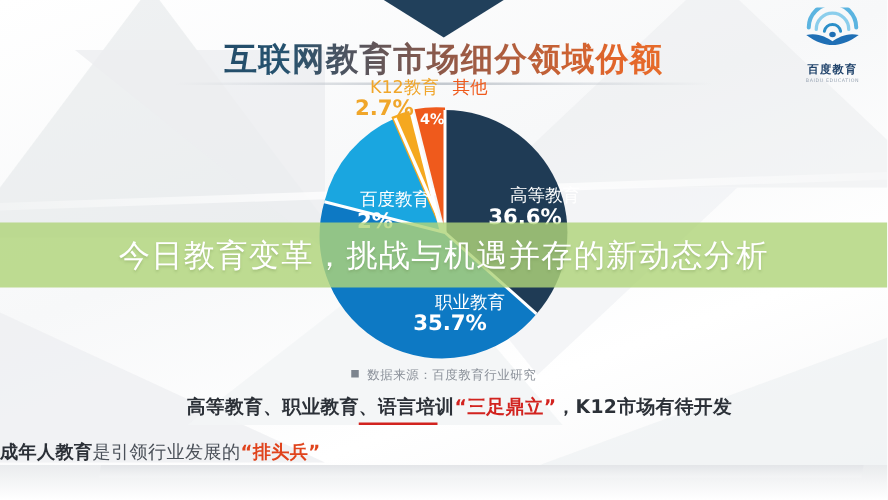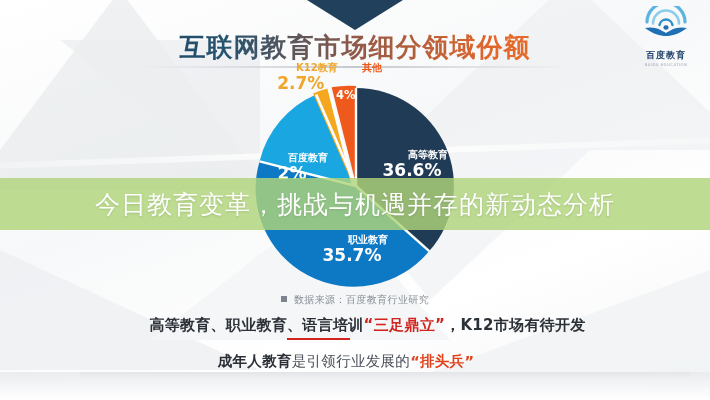--- a/index.html
+++ b/index.html
@@ -64,21 +64,21 @@
   .logo-en{font-size:4px;color:#9aa6b4;letter-spacing:.5px;transform:scale(.95);}
 
   
   .pie-wrap{position:absolute;left:252px;top:82px;width:208px;height:208px;}
   .pie-wrap svg{display:block;}
 
   .slice-label{
     position:absolute;text-align:center;white-space:nowrap;line-height:1.08;
     pointer-events:none;
   }
-  .slice-label .nm{font-size:10px;font-weight:bold;display:block;padding-left:32px;}
+  .slice-label .nm{font-size:14px;font-weight:normal;display:block;padding-left:32px;}
   .slice-label .pc{font-size:17px;font-weight:bold;display:block;}
 
   .lbl-k12{left:264px;top:63px;color:#f0a62a;}
   .lbl-other{left:330px;top:63px;color:#ef5a1c;}
   .lbl-other .pc{color:#ffffff;position:absolute;left:6px;top:26px;font-size:11.5px;}
   .lbl-lang{left:256px;top:153px;color:#ffffff;}
   .lbl-high{left:376px;top:150px;color:#ffffff;}
   .lbl-voc{left:316px;top:235px;color:#ffffff;}
 
   
@@ -90,21 +90,21 @@
     display:inline-block;width:6px;height:6px;background:#7c848e;
     margin-right:7px;vertical-align:1px;
   }
 
   
   .concl1{
     position:absolute;left:0;right:0;top:316px;text-align:center;
     font-size:15px;font-weight:bold;color:#2c3138;letter-spacing:.3px;white-space:nowrap;padding-left:25px;
   }
   .concl2{
-    position:absolute;left:0;right:18px;top:352px;text-align:center;
+    position:absolute;left:0;right:18px;top:352px;text-align:left;
     font-size:14.5px;color:#4a5058;letter-spacing:.3px;white-space:nowrap;
   }
   .hl-red{color:#d2231f;font-weight:bold;}
   .hl-red2{color:#e0431c;font-weight:bold;}
   .concl2 .lead{color:#2b3037;font-weight:bold;}
   .underline-red{
     position:absolute;left:287px;top:338px;width:63px;height:2px;background:#d2231f;
   }
   .bottom-edge{
     position:absolute;left:0;right:0;bottom:0;height:28px;

